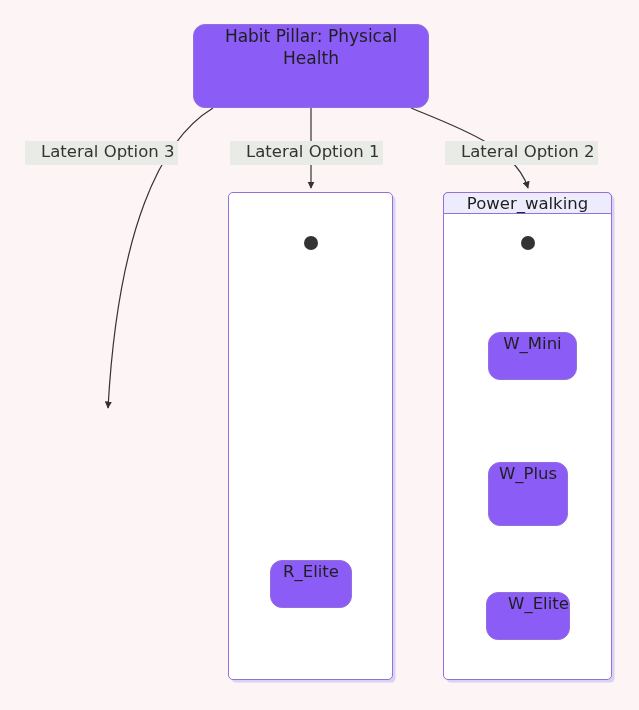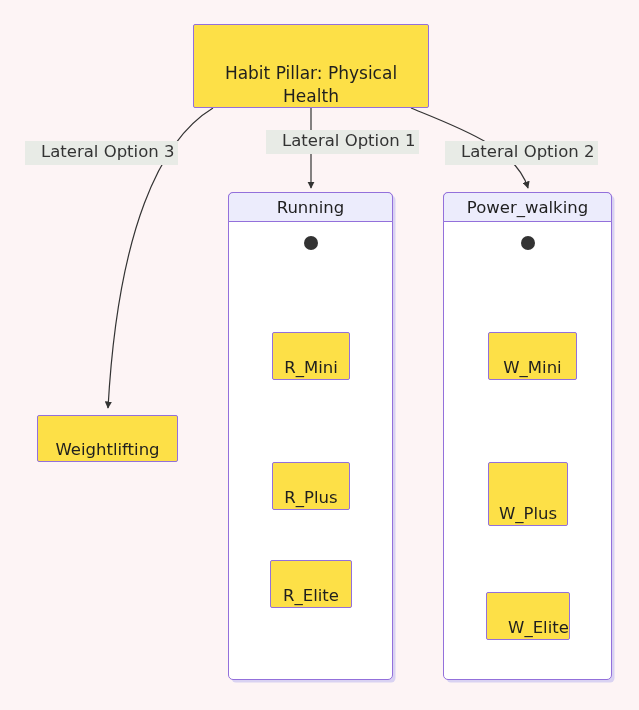--- a/index.html
+++ b/index.html
@@ -24,26 +24,26 @@
     left: 0;
     top: 0;
     width: 639px;
     height: 710px;
     overflow: visible;
     pointer-events: none;
   }
   .node {
     position: absolute;
     box-sizing: border-box;
-    background: #fde047;
+    background: #8b5cf6;
     border: 1.3px solid #9370db;
-    border-radius: 2px;
+    border-radius: 12px;
     color: #1f1f1f;
     display: flex;
-    align-items: flex-end;
+    align-items: flex-start;
     justify-content: center;
     text-align: center;
     line-height: 1.32;
     font-size: 16.5px;
     z-index: 3;
   }
   .node.root {
     font-size: 17px;
     padding: 0 10px;
   }
@@ -115,48 +115,36 @@
     <path d="M 528,511 L 528,586" fill="none" stroke="#333333" stroke-width="1.2" marker-end="url(#arrow)"></path>
   </svg>
 
   <div class="node root" style="left:193px; top:24px; width:236px; height:84px;">
     <span>Habit Pillar: Physical Health</span>
   </div>
 
   <div class="edge-label" style="left:25px; top:141px;">
     <span>Lateral Option 3</span>
   </div>
-  <div class="edge-label" style="left:230px; top:130px;margin-left:36px;">
+  <div class="edge-label" style="left:230px; top:141px;">
     <span>Lateral Option 1</span>
   </div>
   <div class="edge-label" style="left:445px; top:141px;">
     <span>Lateral Option 2</span>
   </div>
 
-  <div class="node" style="left:37px; top:415px; width:141px; height:47px;">
-    <span>Weightlifting</span>
-  </div>
 
   <div class="cluster" style="left:228px; top:192px; width:165px; height:488px;"></div>
-  <div class="cluster-title" style="left:228px; top:192px; width:165px; height:30px;">
-    <span>Running</span>
-  </div>
   <div class="start-dot" style="left:304px; top:236px;"></div>
-  <div class="node" style="left:272px; top:332px; width:78px; height:48px;">
-    <span>R_Mini</span>
-  </div>
-  <div class="node" style="left:272px; top:462px; width:78px; height:48px;">
-    <span>R_Plus</span>
-  </div>
   <div class="node" style="left:270px; top:560px; width:82px; height:48px;">
     <span>R_Elite</span>
   </div>
 
   <div class="cluster" style="left:443px; top:192px; width:169px; height:488px;"></div>
-  <div class="cluster-title" style="left:443px; top:192px; width:169px; height:30px;">
+  <div class="cluster-title" style="left:443px; top:192px; width:169px; height:22px;">
     <span>Power_walking</span>
   </div>
   <div class="start-dot" style="left:521px; top:236px;"></div>
   <div class="node" style="left:488px; top:332px; width:89px; height:48px;">
     <span>W_Mini</span>
   </div>
   <div class="node" style="left:488px; top:462px; width:80px; height:64px;">
     <span>W_Plus</span>
   </div>
   <div class="node" style="left:486px; top:592px; width:84px; height:48px;padding-left:21px;">

